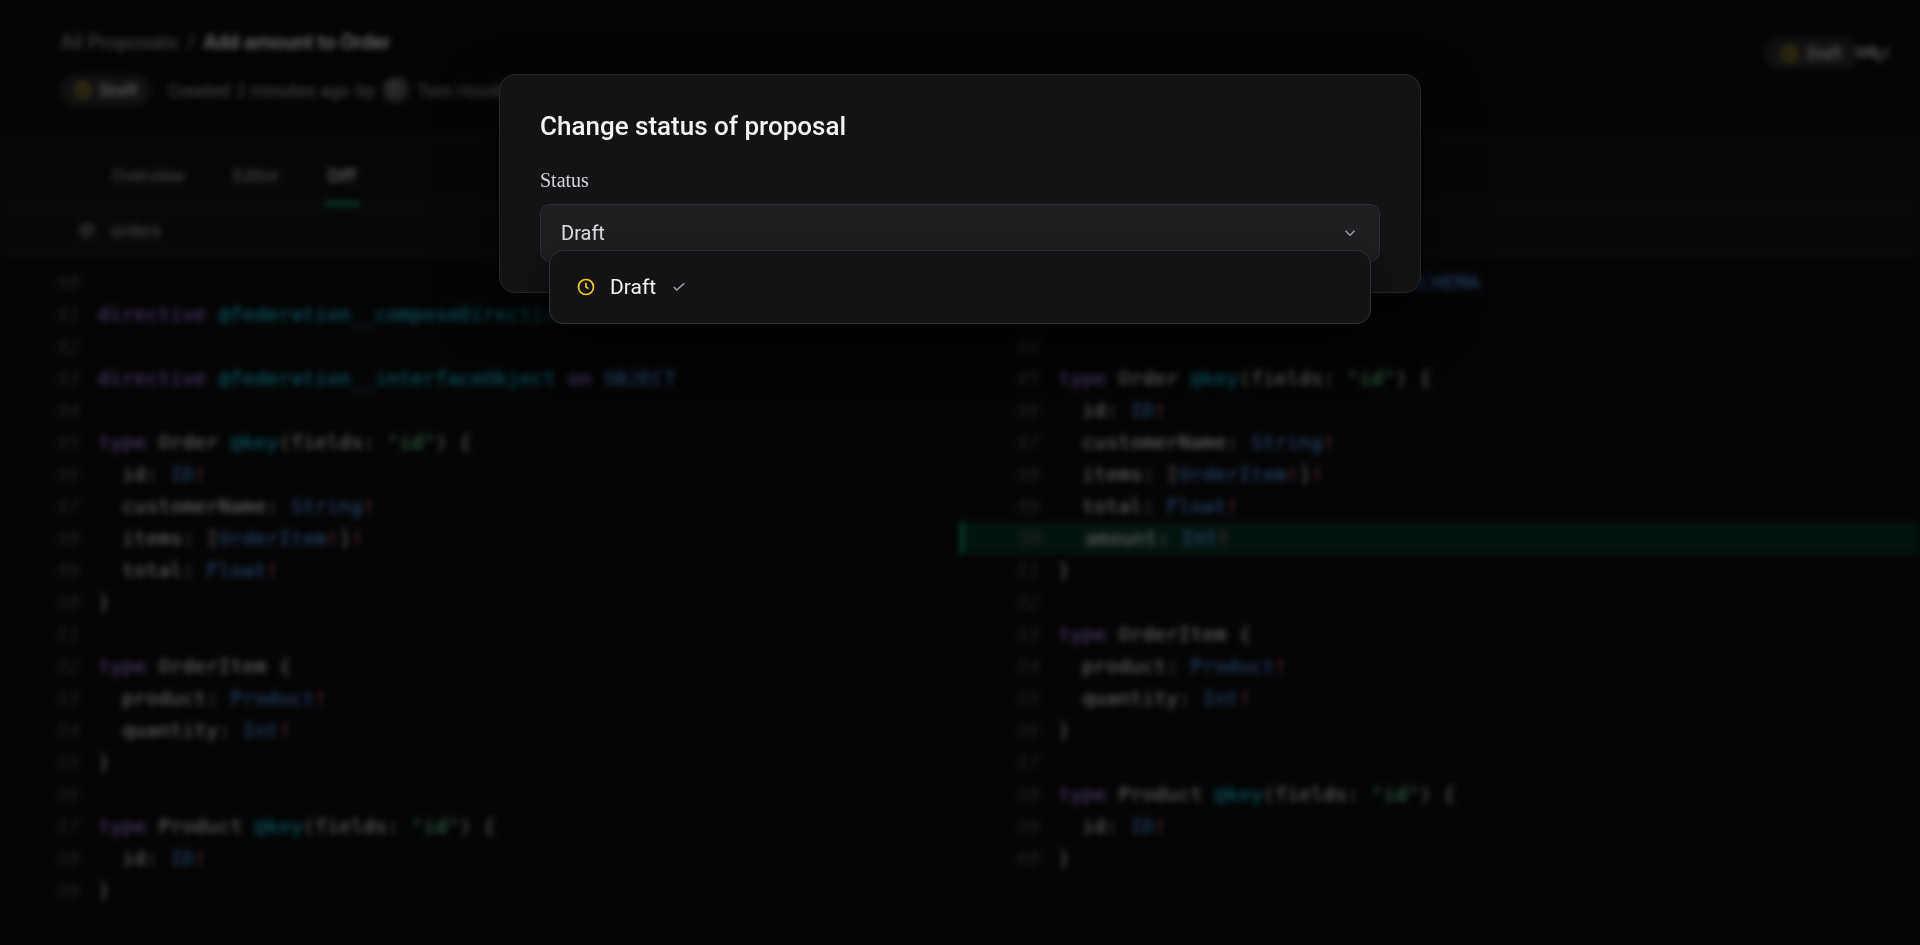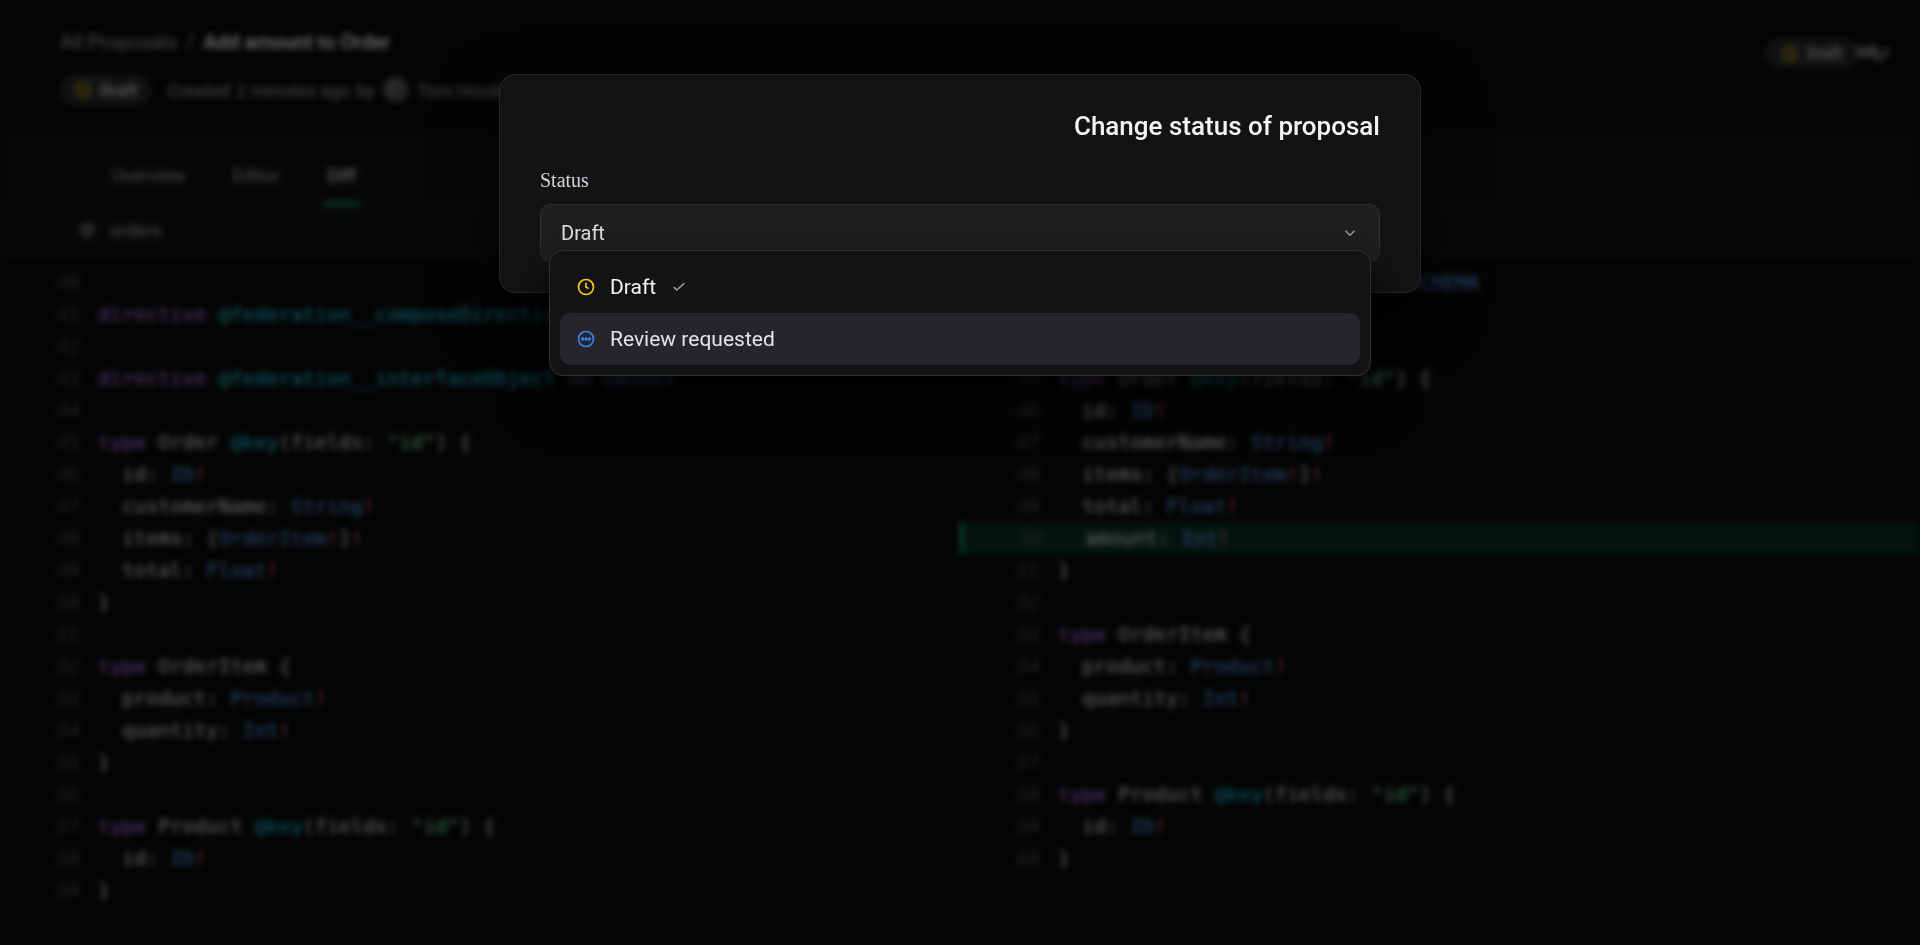--- a/index.html
+++ b/index.html
@@ -144,21 +144,21 @@
     border: 1px solid #27272a;
     border-radius: 16px;
     box-shadow: 0 24px 60px rgba(0,0,0,0.6);
     padding: 36px 40px 30px 40px;
   }
   .modal h1 {
     margin: 0 0 28px 0;
     font-size: 26px;
     font-weight: 500;
     color: #f4f4f5;
-    text-align: right;
+    text-align: left;
   }
   .modal .field-lbl {
     font-size: 20px;
     color: #d4d4d8;
     margin-bottom: 12px;
     font-family: Liberation Serif, serif;
   }
   .modal .select {
     background: #1f1f22;
     border: 1px solid #303034;
@@ -327,24 +327,15 @@
     <div class="dd-item sel">
       <svg class="clk-y" style="width:20px;height:20px;" viewBox="0 0 24 24" fill="none" stroke="currentColor" stroke-width="2">
           <circle cx="12" cy="12" r="9"></circle>
           <path d="M12 7v5l3 2"></path>
         </svg>
       <span>Draft</span>
       <svg class="check-ic" viewBox="0 0 24 24" fill="none" stroke="currentColor" stroke-width="2">
           <path d="M5 12l4 4L19 7"></path>
         </svg>
     </div>
-    <div class="dd-item hov">
-      <svg class="dots-ic" viewBox="0 0 24 24" fill="none" stroke="currentColor" stroke-width="2">
-          <circle cx="12" cy="12" r="9"></circle>
-          <circle cx="8" cy="12" r="1" fill="currentColor"></circle>
-          <circle cx="12" cy="12" r="1" fill="currentColor"></circle>
-          <circle cx="16" cy="12" r="1" fill="currentColor"></circle>
-        </svg>
-      <span>Review requested</span>
-    </div>
   </div>
 
 </div>
 
 </body></html>

